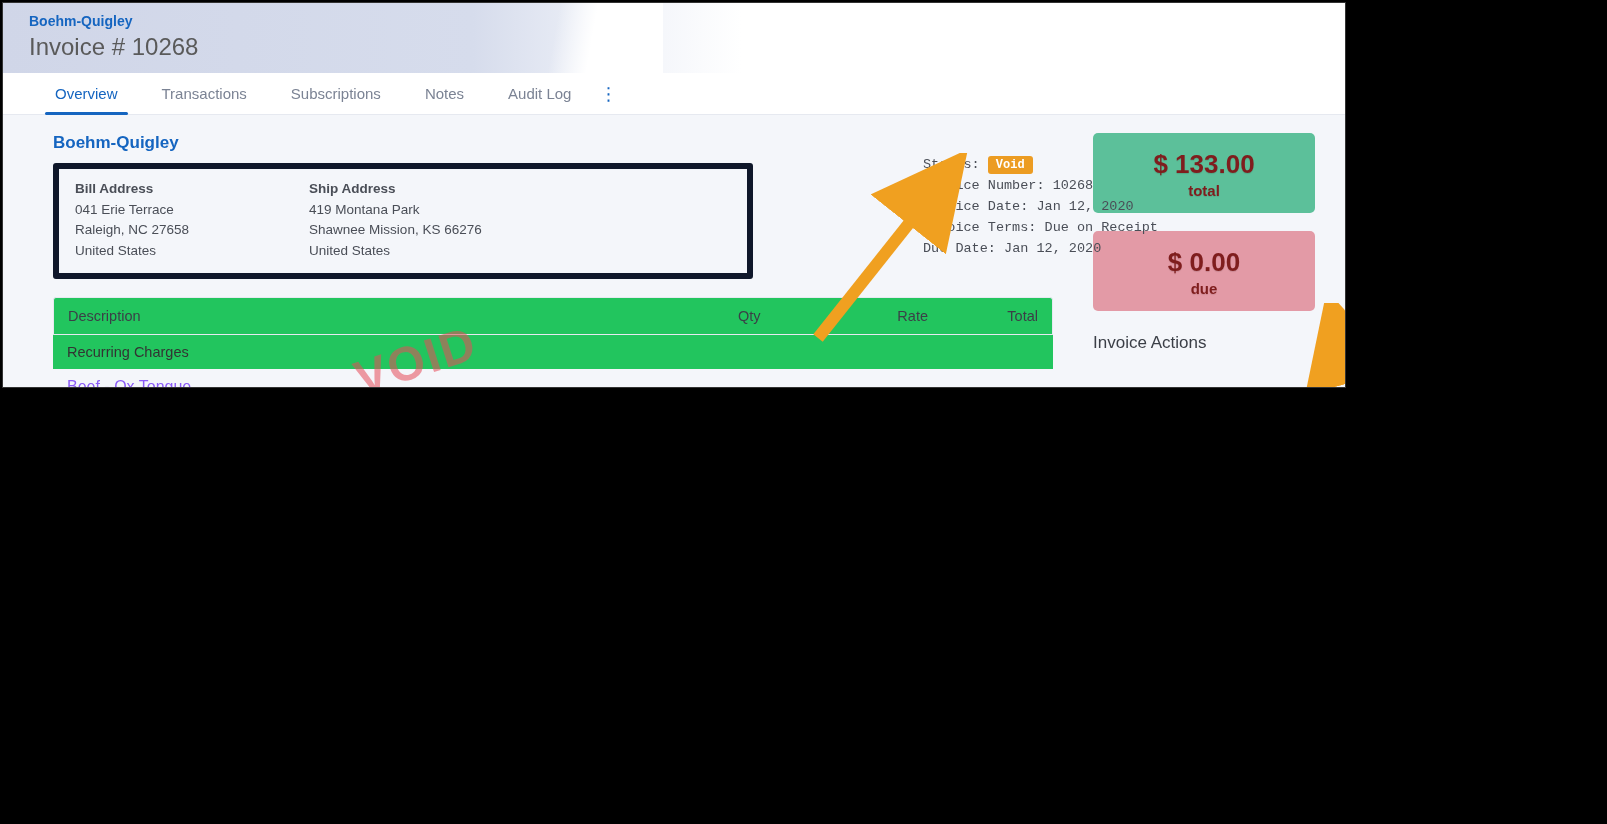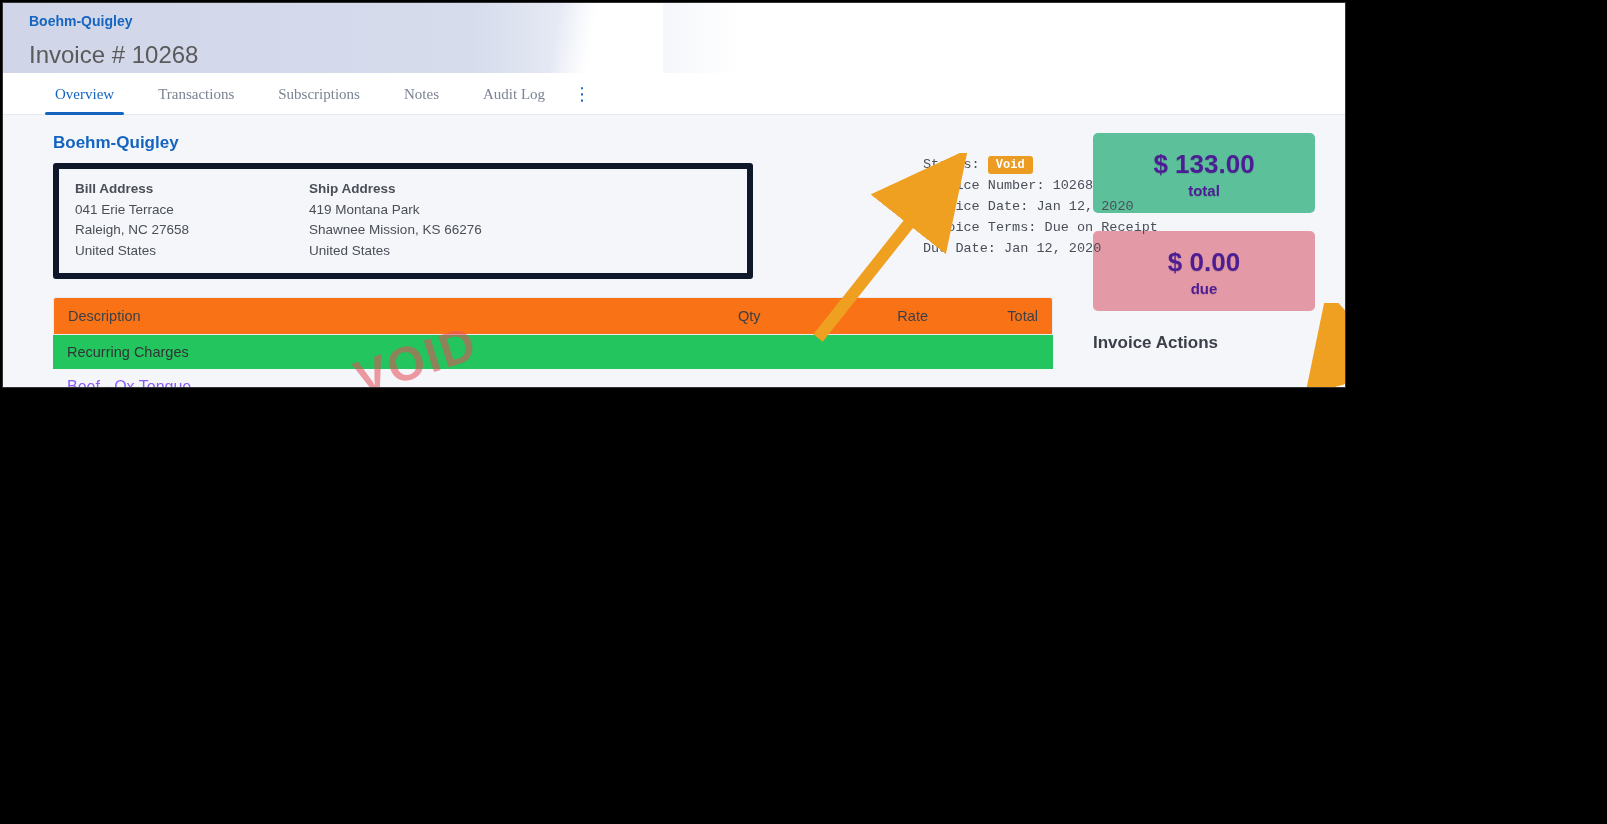--- a/index.html
+++ b/index.html
@@ -39,30 +39,29 @@
   .customer-link {
     color: #1565c0;
     font-weight: 600;
     font-size: 14px;
     display: block;
   }
   .page-title {
     font-size: 24px;
     color: #5a5a5a;
     font-weight: 400;
-    margin-top: 12px;
+    margin-top: 4px;
   }
   .tabs-bar {
     background: #fff;
     border-bottom: 1px solid #e6e9f0;
     padding: 0 30px;
     display: flex;
     align-items: center;
     height: 42px;
-    font-family: Liberation Serif, serif;
   }
   .tab {
     padding: 0 22px;
     height: 42px;
     line-height: 42px;
     color: #7b8394;
     font-size: 15px;
     cursor: pointer;
     position: relative;
   }
@@ -130,21 +129,21 @@
     padding: 2px 8px;
     border-radius: 3px;
     font-weight: 600;
   }
   .items-table {
     margin-top: 18px;
     width: 1000px;
   }
   .thead {
     display: flex;
-    background: #f97316;
+    background: #22c55e;
     border: 1px solid #e6e9f0;
     padding: 10px 14px;
     font-size: 14.5px;
     color: #3b3f47;
     border-radius: 3px 3px 0 0;
   }
   .th-desc { flex: 1; }
   .th-qty { width: 80px; }
   .th-rate { width: 110px; text-align: right; }
   .th-total { width: 110px; text-align: right; }
@@ -169,30 +168,30 @@
     color: #e74c5a;
     opacity: 0.55;
     transform: rotate(-18deg);
     letter-spacing: 2px;
     pointer-events: none;
   }
   .total-card {
     border-radius: 5px;
     text-align: center;
     padding: 16px 10px 14px;
-    color: #4c1d95;
+    color: #7f1d1d;
     margin-bottom: 18px;
   }
   .total-card.green { background: #5cc09a; }
   .total-card.pink { background: #e39aa6; }
   .amt { font-size: 26px; font-weight: 700; text-shadow: 0 1px 1px rgba(0,0,0,0.12); }
   .amt-label { font-size: 15px; font-weight: 600; margin-top: 2px; text-shadow: 0 1px 1px rgba(0,0,0,0.1);}
   .actions-title {
     font-size: 17px;
-    font-weight: 700;
+    font-weight: 400;
     color: #3b3f47;
     margin-top: 22px;
   }
   
   .arrow {
     position: absolute;
     z-index: 50;
     pointer-events: none;
   }
 </style>

